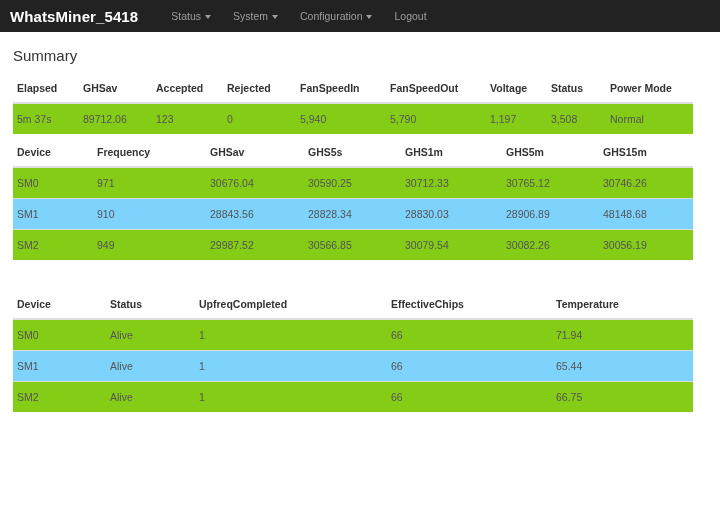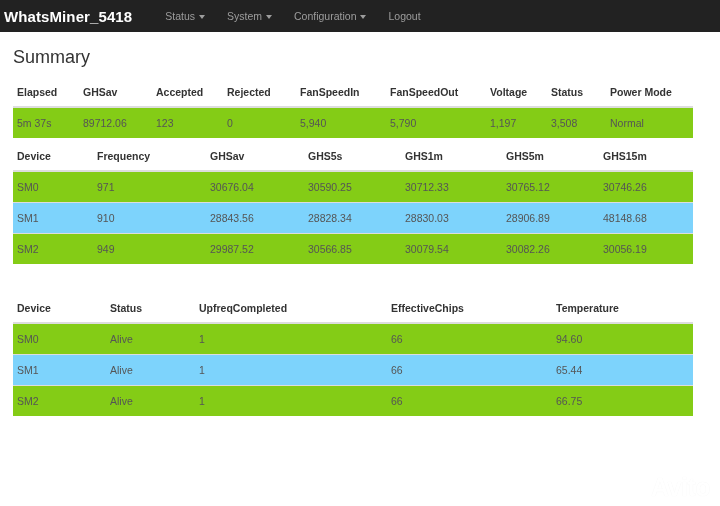--- a/index.html
+++ b/index.html
@@ -12,21 +12,21 @@
     font-family: "Liberation Sans", "DejaVu Sans", sans-serif;
     -webkit-font-smoothing: antialiased;
   }
 
   
   .navbar {
     height: 32px;
     background: #222222;
     display: flex;
     align-items: center;
-    padding: 0 0 0 4px;
+    padding: 0 0 0 10px;
     position: relative;
     z-index: 5;
   }
   .navbar-brand {
     color: #ffffff;
     font-size: 15px;
     font-weight: bold;
     letter-spacing: 0.1px;
     margin-right: 22px;
     white-space: nowrap;
@@ -52,21 +52,21 @@
     margin-top: 1px;
   }
 
   
   .page {
     padding: 0 13px;
     background: #ffffff;
     position: relative;
   }
   .section-title {
-    font-size: 18px;
+    font-size: 15px;
     color: #333333;
     font-weight: normal;
     margin: 15px 0 10px 0;
     padding: 0;
   }
 
   
   .table-wrap { width: 680px; margin-bottom: 4px; }
   table.data {
     width: 100%;
@@ -293,21 +293,21 @@
             <th>EffectiveChips</th>
             <th>Temperature</th>
           </tr>
       </thead>
       <tbody id="dev-b-body">
           <tr class="odd">
             <td>SM0</td>
             <td>Alive</td>
             <td>1</td>
             <td>66</td>
-            <td>94.60</td>
+            <td>71.94</td>
           </tr>
           <tr class="even">
             <td>SM1</td>
             <td>Alive</td>
             <td>1</td>
             <td>66</td>
             <td>65.44</td>
           </tr>
           <tr class="odd">
             <td>SM2</td>

